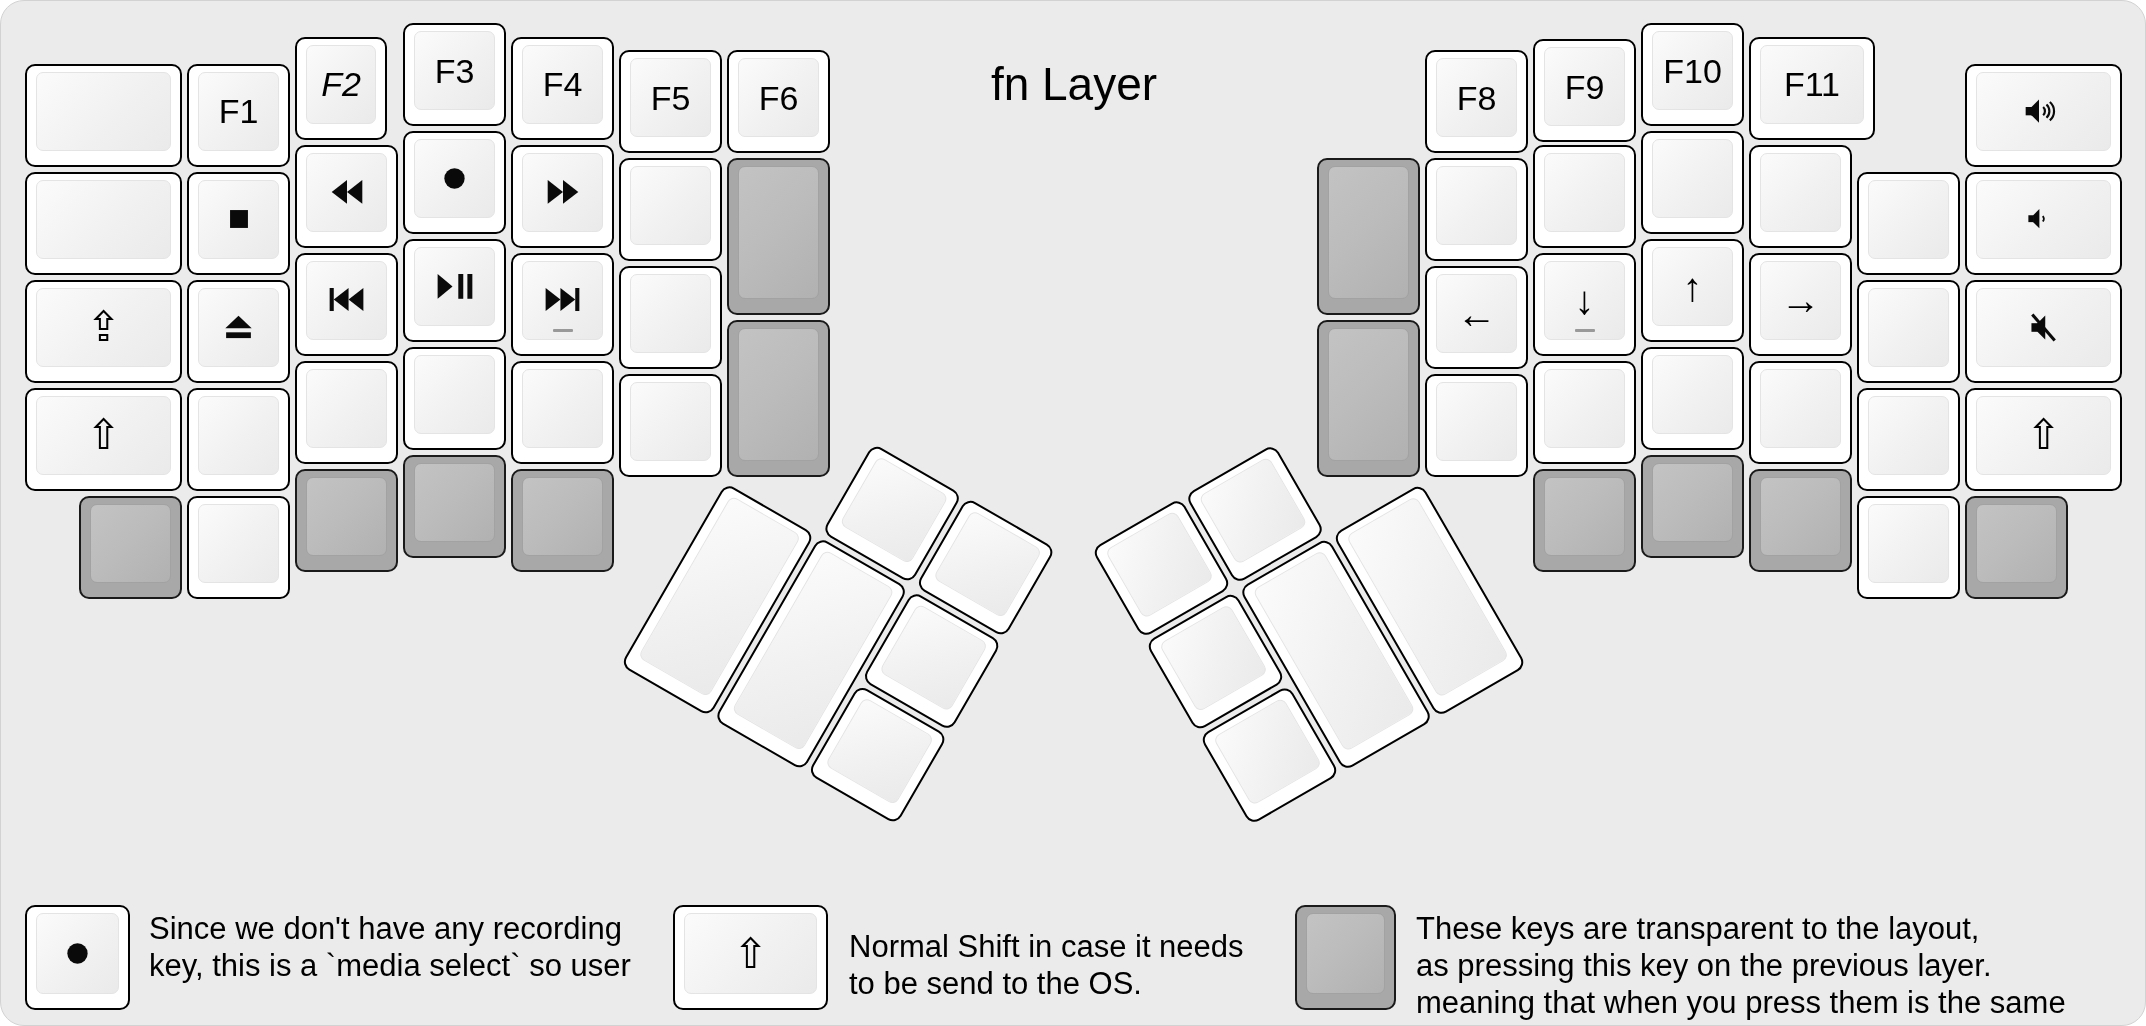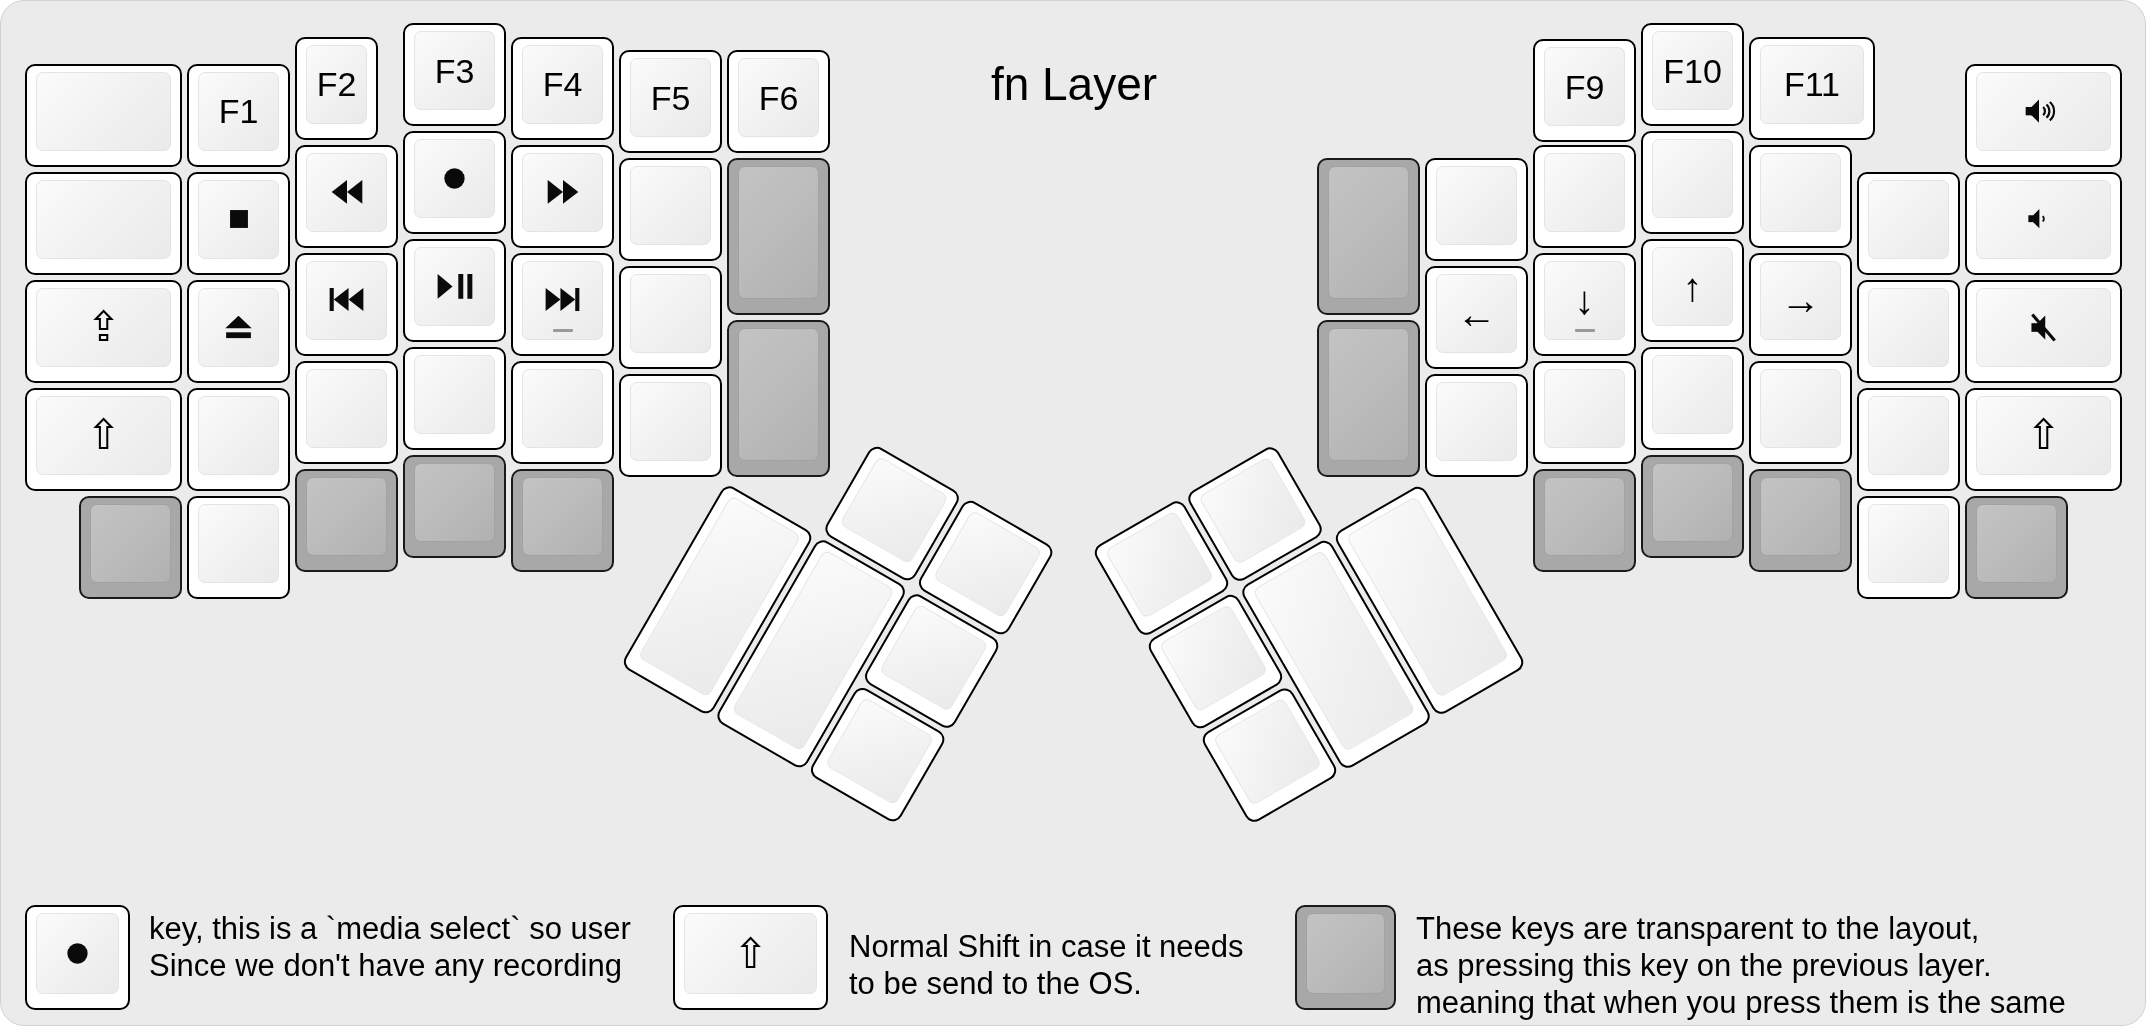--- a/index.html
+++ b/index.html
@@ -70,21 +70,21 @@
             <svg width="33" viewBox="0 0 40 30" xmlns="http://www.w3.org/2000/svg">
               <polygon points="20,1 36,16 4,16" fill="#0a0a0a"></polygon>
               <rect x="5" y="21" width="30" height="7" fill="#0a0a0a"></rect>
             </svg>
           </span>
         </div>
       </div>
       <div class="key" style="left: 186px; top: 386.5px; width: 103px; height: 103px;">
         <div class="cap"></div>
       </div>
-      <div class="key" style="left: 294px; top: 35.5px; width: 83px; height: 103px;">
+      <div class="key" style="left: 294px; top: 35.5px; width: 92px; height: 103px; font-style: italic;">
         <div class="cap">
           <span class="glyph flabel">F2</span>
         </div>
       </div>
       <div class="key" style="left: 294px; top: 143.5px; width: 103px; height: 103px;">
         <div class="cap">
           <span>
             <svg width="34" viewBox="0 0 40 28" xmlns="http://www.w3.org/2000/svg">
               <polygon points="20,0 20,28 2,14" fill="#0a0a0a"></polygon>
               <polygon points="38,0 38,28 20,14" fill="#0a0a0a"></polygon>
@@ -202,20 +202,25 @@
         <div class="cap"></div>
       </div>
       <div class="key gray" style="left: 510px; top: 467.5px; width: 103px; height: 103px;">
         <div class="cap"></div>
       </div>
       <div class="key gray" style="left: 1316px; top: 157px; width: 103px; height: 157px;">
         <div class="cap"></div>
       </div>
       <div class="key gray" style="left: 1316px; top: 319px; width: 103px; height: 157px;">
         <div class="cap"></div>
+      </div>
+      <div class="key" style="left: 1424px; top: 49px; width: 103px; height: 103px;">
+        <div class="cap">
+          <span class="glyph flabel">F8</span>
+        </div>
       </div>
       <div class="key" style="left: 1424px; top: 157px; width: 103px; height: 103px;">
         <div class="cap"></div>
       </div>
       <div class="key" style="left: 1424px; top: 265px; width: 103px; height: 103px;">
         <div class="cap">
           <span class="glyph arrow">←</span>
         </div>
       </div>
       <div class="key" style="left: 1424px; top: 373px; width: 103px; height: 103px;">
@@ -377,22 +382,22 @@
       <div class="key" style="left: 24px; top: 904px; width: 105px; height: 105px;">
         <div class="cap">
           <span>
             <svg width="25" viewBox="0 0 32 32" xmlns="http://www.w3.org/2000/svg">
               <circle cx="16" cy="16" r="13" fill="#0a0a0a"></circle>
             </svg>
           </span>
         </div>
       </div>
       <div class="legend-text" style="left: 148px; top: 909px;">
+        <div>Since we don't have any recording</div>
         <div>key, this is a `media select` so user</div>
-        <div>Since we don't have any recording</div>
       </div>
       <div class="key" style="left: 672px; top: 904px; width: 155px; height: 105px;">
         <div class="cap">
           <span class="glyph bigsym">⇧</span>
         </div>
       </div>
       <div class="legend-text" style="left: 848px; top: 927px;">
         <div>Normal Shift in case it needs</div>
         <div>to be send to the OS.</div>
       </div>

